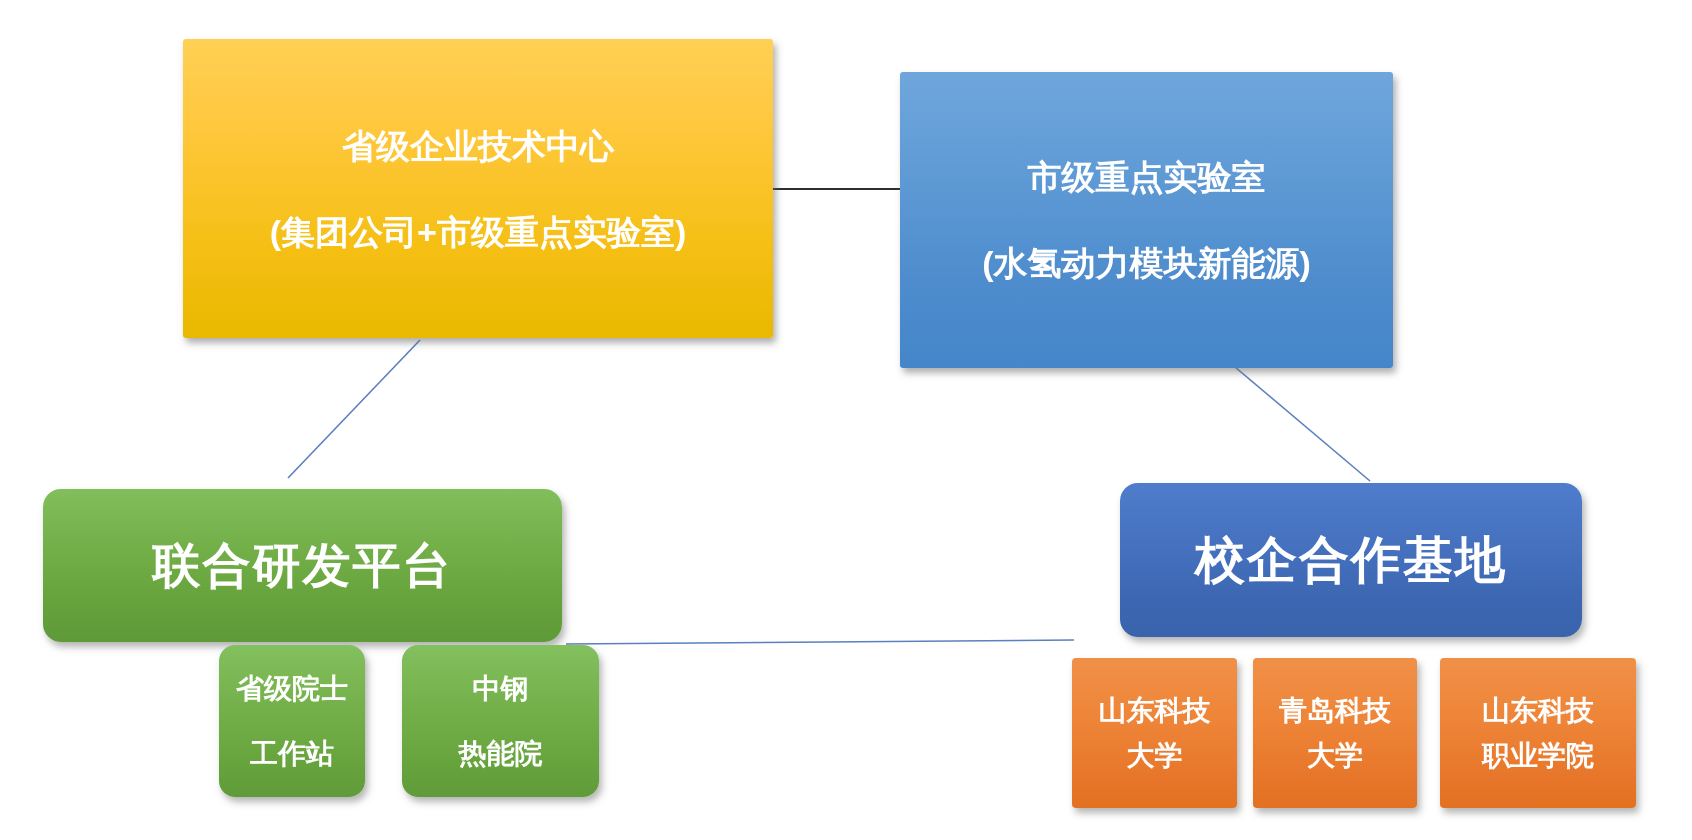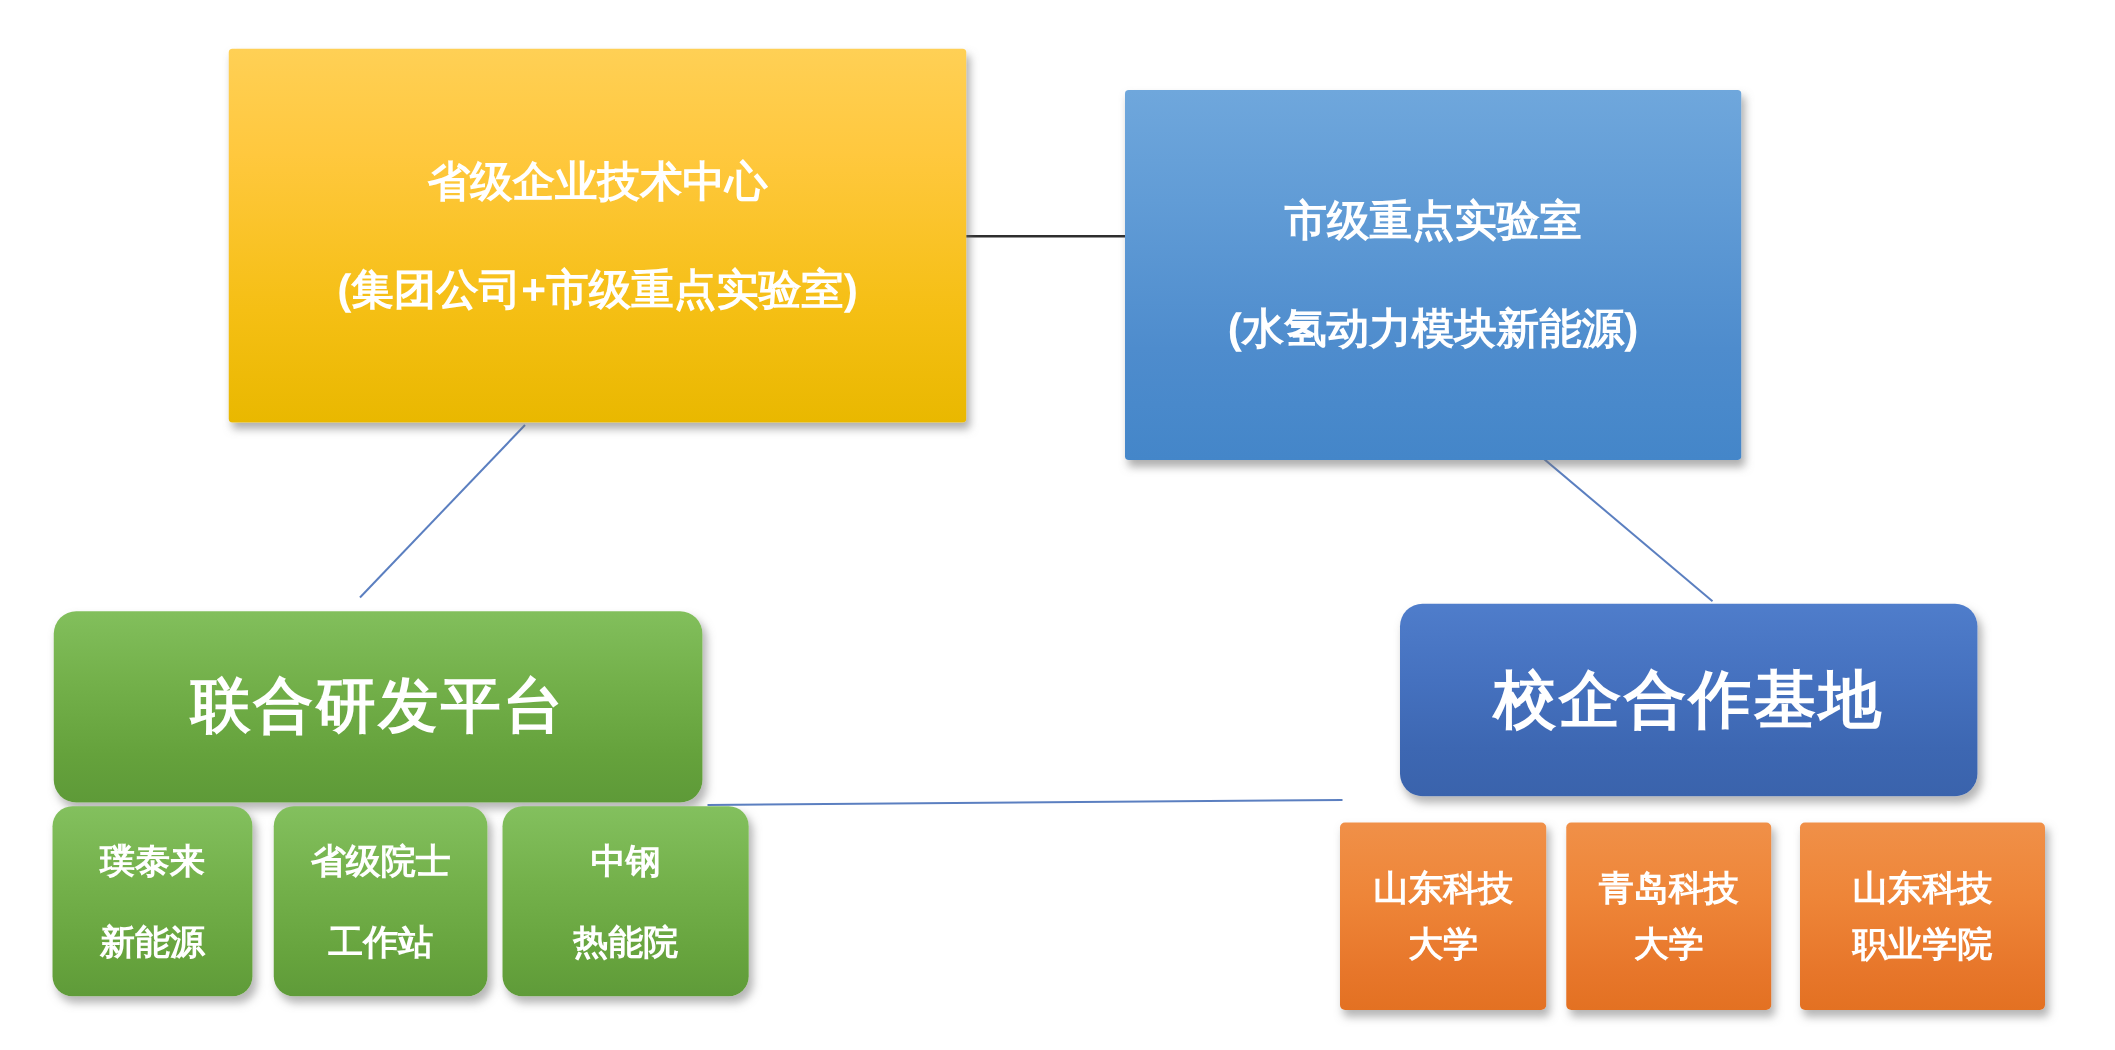--- a/index.html
+++ b/index.html
@@ -49,21 +49,21 @@
     text-align:center;
   }
 
   #box-provincial{left:183px;top:39px;width:590px;height:299px;font-size:34px;gap:52px;}
   #box-municipal {left:900px;top:40px;width:493px;height:296px;font-size:34px;gap:52px;margin-top:32px;}
   #box-joint-rd  {left:43px;top:489px;width:519px;height:153px;font-size:48px;letter-spacing:2px;}
   #box-school-base{left:1075px;top:483px;width:462px;height:154px;font-size:50px;letter-spacing:2px;margin-left:45px;}
 
   .small-node{font-size:28px;}
   #g1{left:42px; top:645px;width:160px;height:152px;gap:37px;}
-  #g2{left:219px;top:645px;width:171px;height:152px;gap:37px;justify-content:center;}
+  #g2{left:219px;top:645px;width:146px;height:152px;gap:37px;justify-content:center;}
   #g3{left:402px;top:645px;width:197px;height:152px;gap:37px;}
   #o1{left:1072px;top:658px;width:165px;height:150px;gap:17px;}
   #o2{left:1253px;top:658px;width:164px;height:150px;gap:17px;}
   #o3{left:1440px;top:658px;width:196px;height:150px;gap:17px;}
   .tline{display:block;}
 </style>
 </head>
 <body>
 
 <div class="stage">
@@ -86,24 +86,20 @@
   </div>
 
   <div id="box-joint-rd" class="node node-green-big">
     <span class="tline">联合研发平台</span>
   </div>
 
   <div id="box-school-base" class="node node-darkblue">
     <span class="tline">校企合作基地</span>
   </div>
 
-  <div id="g1" class="node node-green-small small-node">
-    <span class="tline">璞泰来</span>
-    <span class="tline">新能源</span>
-  </div>
 
   <div id="g2" class="node node-green-small small-node">
     <span class="tline">省级院士</span>
     <span class="tline">工作站</span>
   </div>
 
   <div id="g3" class="node node-green-small small-node">
     <span class="tline">中钢</span>
     <span class="tline">热能院</span>
   </div>

